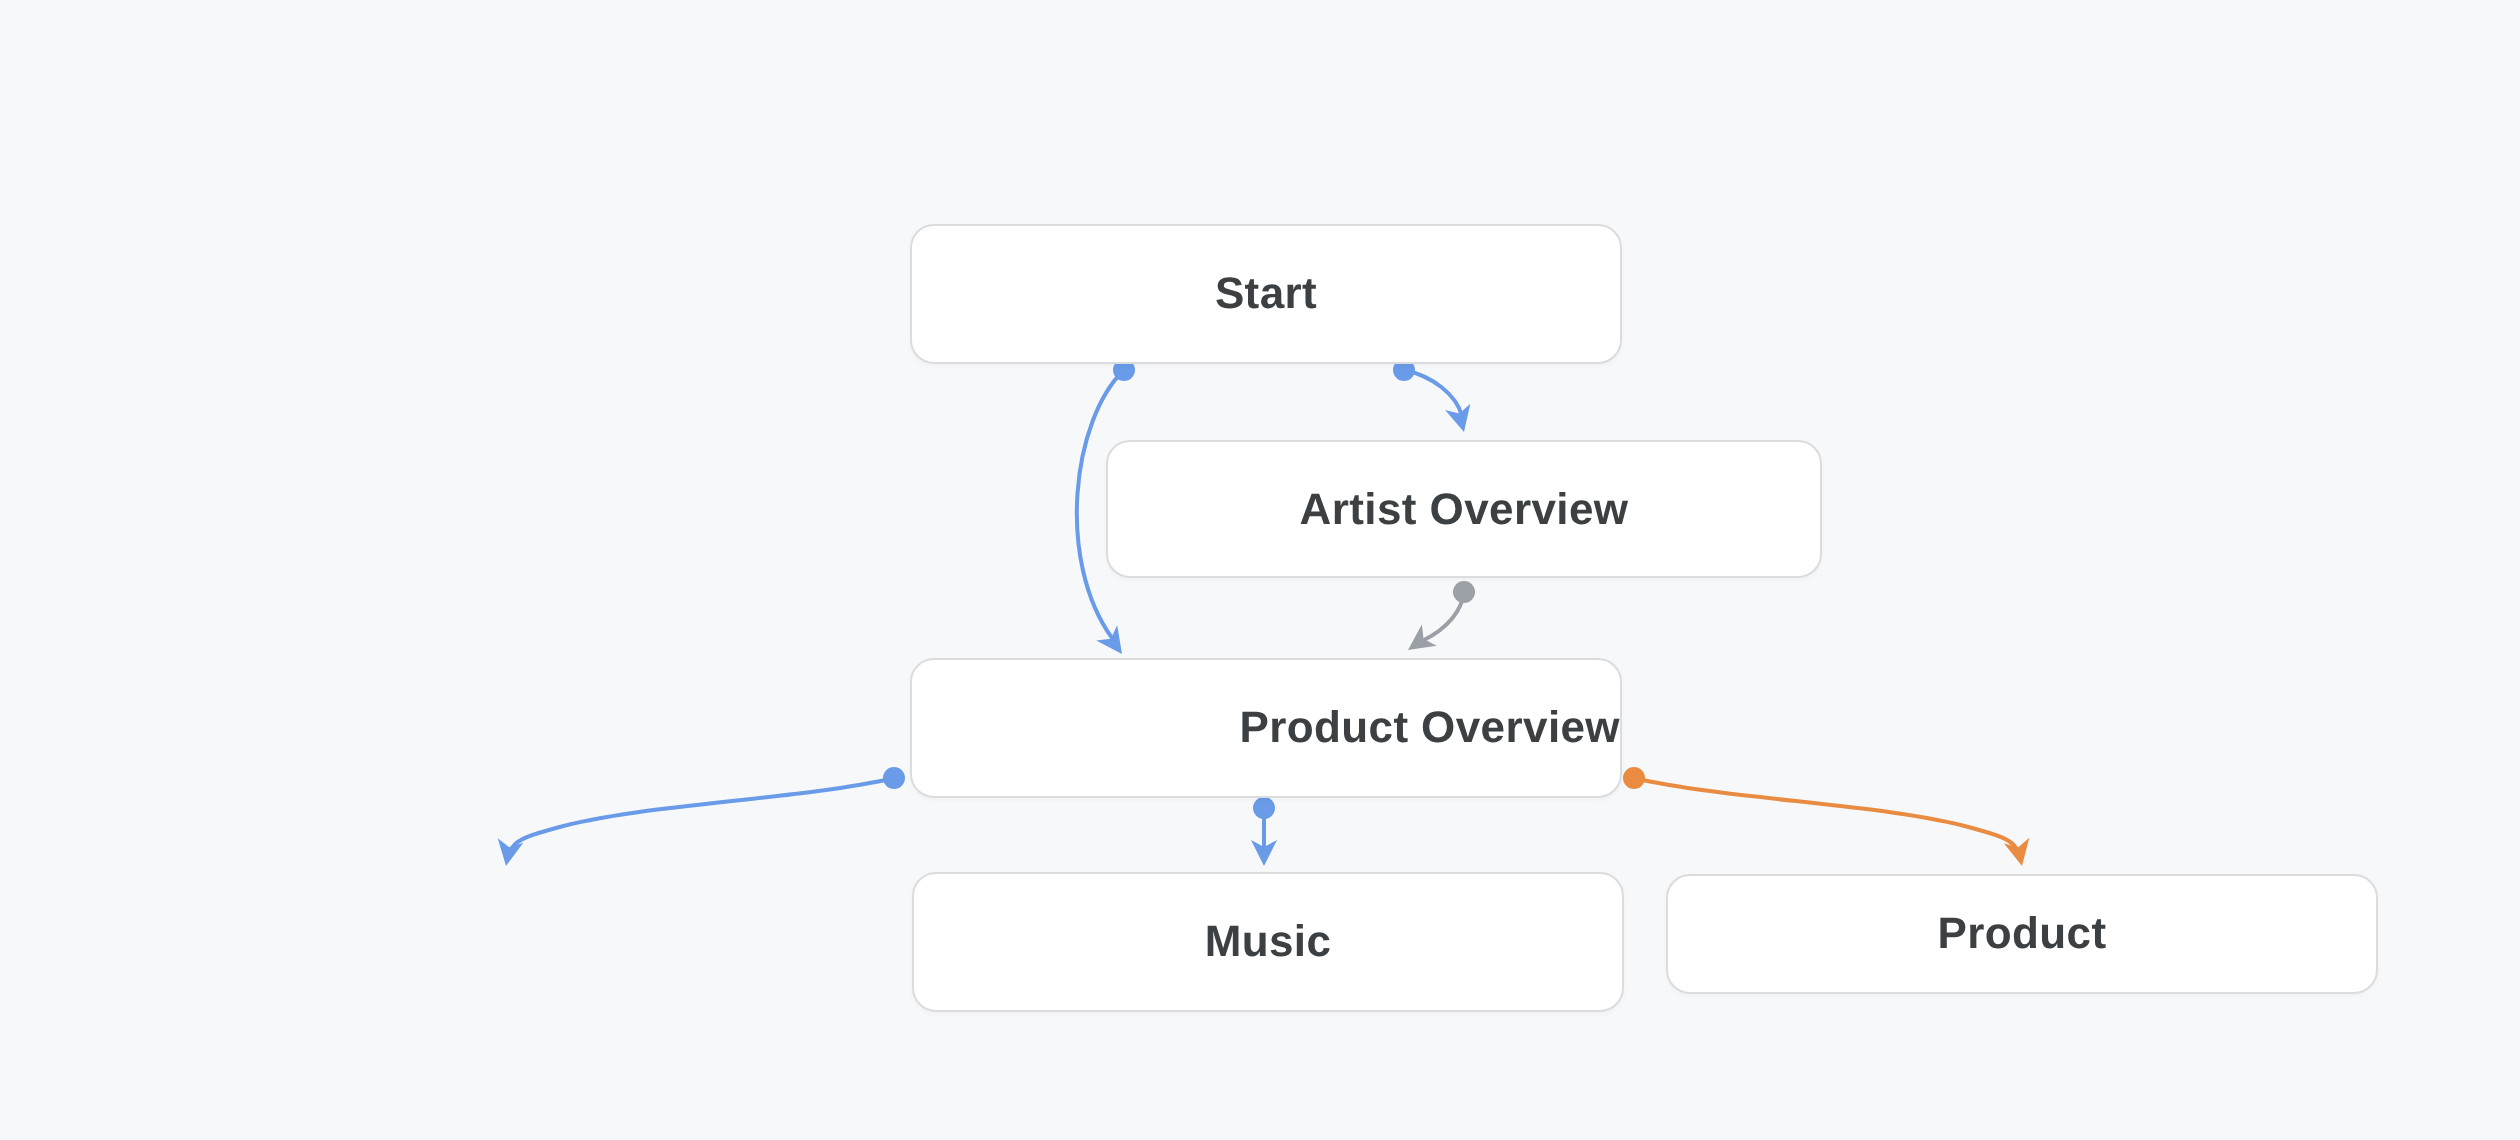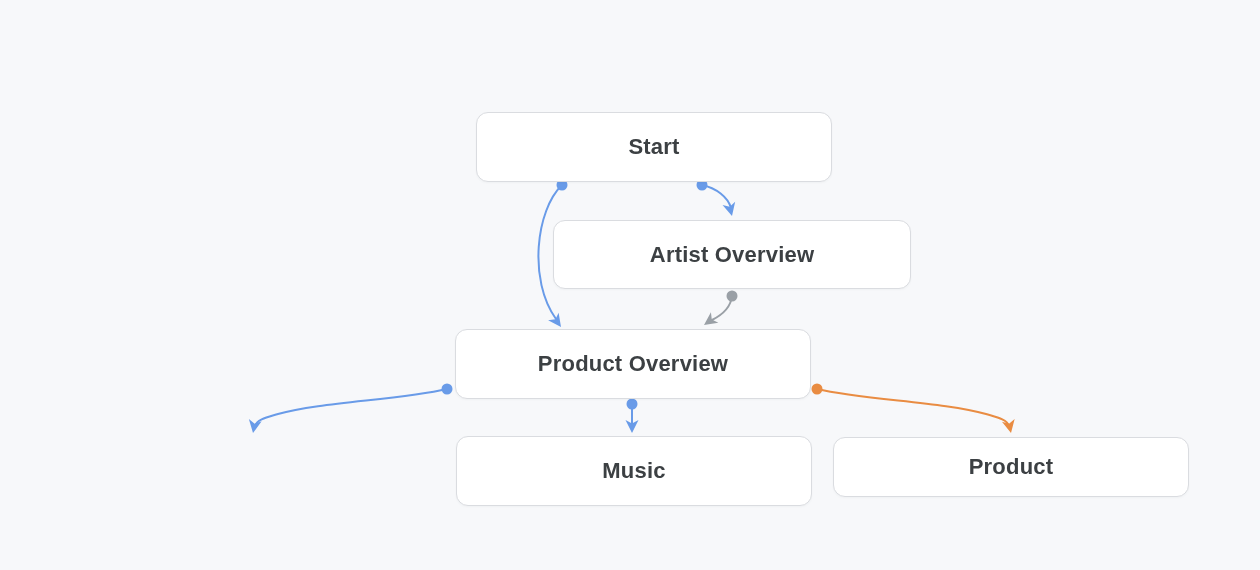--- a/index.html
+++ b/index.html
@@ -52,27 +52,27 @@
       <path d="M0,0 L-6.5,-13 L0,-9.5 L6.5,-13 Z" fill="#699BE8" transform="translate(253,433) rotate(10)"></path>
       <circle cx="447" cy="389" r="5.5" fill="#699BE8"></circle>
       <path d="M632,404 L632,426" fill="none" stroke="#699BE8" stroke-width="2" stroke-linecap="round"></path>
       <path d="M0,0 L-6.5,-13 L0,-9.5 L6.5,-13 Z" fill="#699BE8" transform="translate(632,433) rotate(0)"></path>
       <circle cx="632" cy="404" r="5.5" fill="#699BE8"></circle>
       <path d="M817,389 C864,400 944,402 986,414 C996,417 1007,419 1009,426" fill="none" stroke="#E98C42" stroke-width="2" stroke-linecap="round"></path>
       <path d="M0,0 L-6.5,-13 L0,-9.5 L6.5,-13 Z" fill="#E98C42" transform="translate(1011,433) rotate(-12)"></path>
       <circle cx="817" cy="389" r="5.5" fill="#E98C42"></circle>
     </svg>
 
-<div class="node" style="left: 455px; top: 112px; width: 356px; height: 70px; margin-left: 21px;">
+<div class="node" style="left: 455px; top: 112px; width: 356px; height: 70px;">
       <span>Start</span>
     </div>
     <div class="node" style="left: 553px; top: 220px; width: 358px; height: 69px; text-align: center;">
       <span>Artist Overview</span>
     </div>
-    <div class="node" style="left: 455px; top: 329px; width: 356px; height: 70px;">
+    <div class="node" style="left: 455px; top: 329px; width: 356px; height: 70px; justify-content: flex-end;">
       <span>Product Overview</span>
     </div>
     <div class="node" style="left: 456px; top: 436px; width: 356px; height: 70px;">
       <span>Music</span>
     </div>
     <div class="node" style="left: 833px; top: 437px; width: 356px; height: 60px;">
       <span>Product</span>
     </div>
   </div>
 

